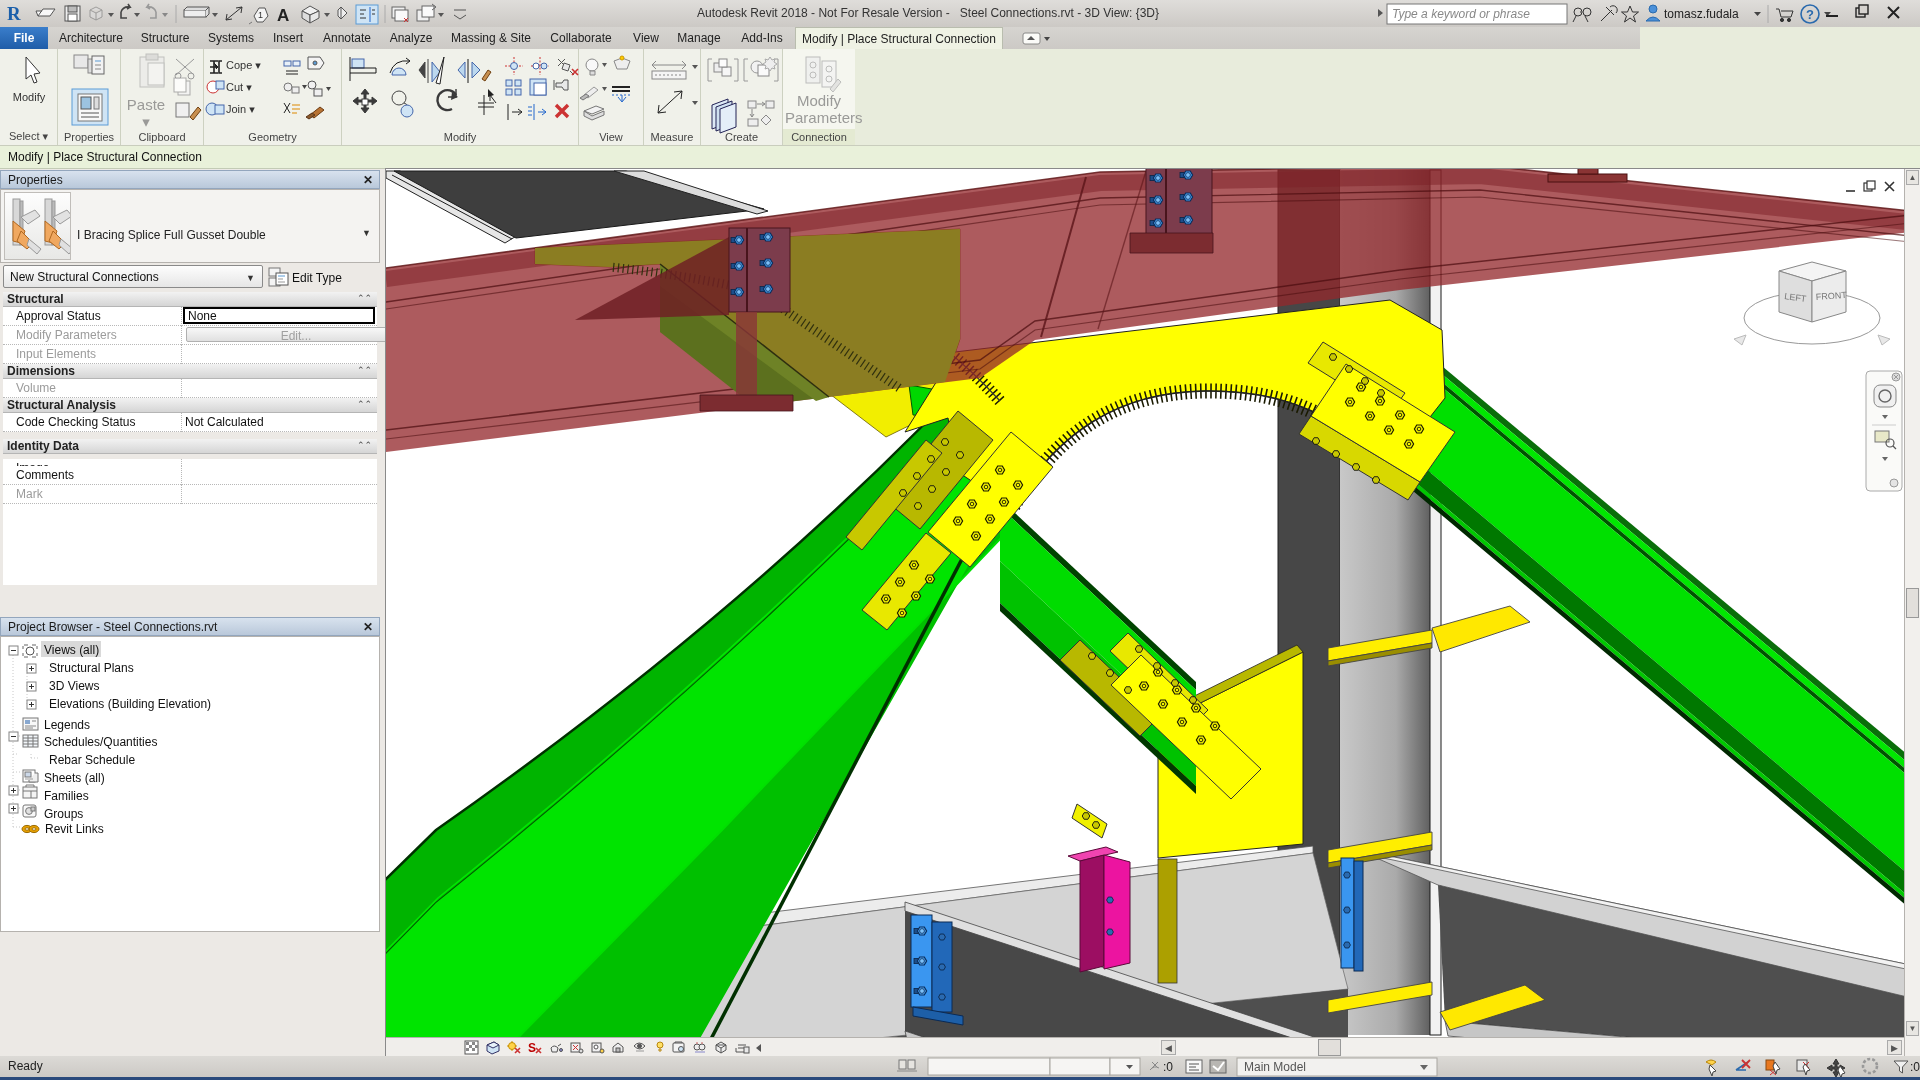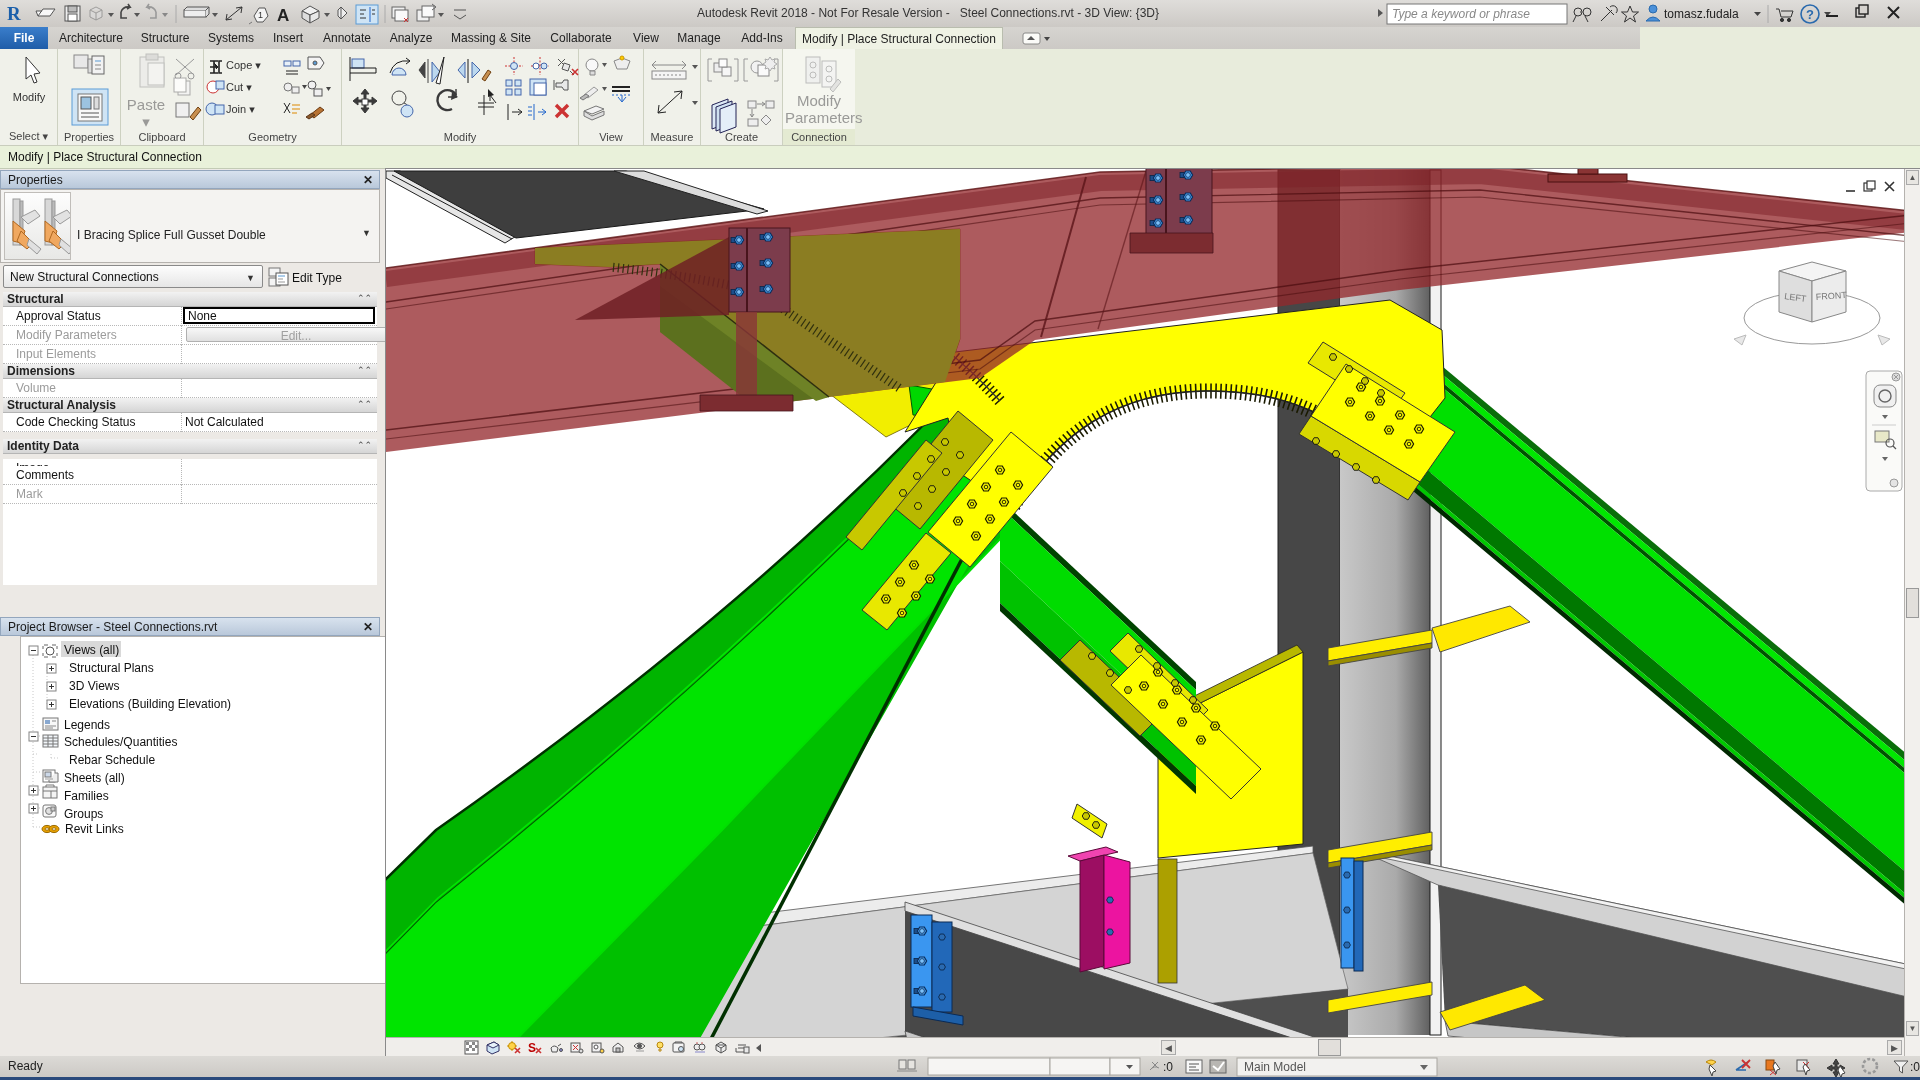--- a/index.html
+++ b/index.html
@@ -497,21 +497,21 @@
     <div class="prow" style="top:297px;">
         <span class="lab">Comments</span>
         <span class="vline"></span>
       </div>
     <div class="prow" style="top:316px;">
         <span class="lab gray">Mark</span>
         <span class="vline"></span>
       </div>
     <div style="position:absolute;left:3px;top:335px;width:374px;height:81px;background:#fff;"></div>
     <div class="phead" style="top:448px;">Project Browser - Steel Connections.rvt<span class="x">✕</span></div>
-    <div style="position:absolute;left:0;top:467px;width:380px;height:348px;background:#fff;border:1px solid #b5b2ae;margin-left:20px;">
+    <div style="position:absolute;left:0;top:467px;width:380px;height:296px;background:#fff;border:1px solid #b5b2ae;">
       <svg width="378" height="418" font-size="12" fill="#111">
         <g stroke="#c8c8c8" stroke-dasharray="1 2" fill="none">
           <path d="M12 18 V190 M12 99 h8 M12 190 h8 M26 27 V68 M26 31 h8 M26 49 h8 M26 67 h8 M12 117 h4 M30 117 V122 M30 121 h8 M12 135 h8 M12 153 h8 M12 171 h8"></path>
         </g>
         <rect x="40" y="4" width="60" height="16" fill="#d9d9d9"></rect>
         <g>
           <rect x="8" y="9" width="9" height="9" fill="#fff" stroke="#848484"></rect>
             <line x1="10" y1="13.5" x2="15" y2="13.5" stroke="#333"></line>
           <g stroke="#666" fill="none">
               <path d="M23 8 h4 m4 0 h4 M23 20 h4 m4 0 h4 M22 9 v3 m0 4 v3 M36 9 v3 m0 4 v3"></path>

